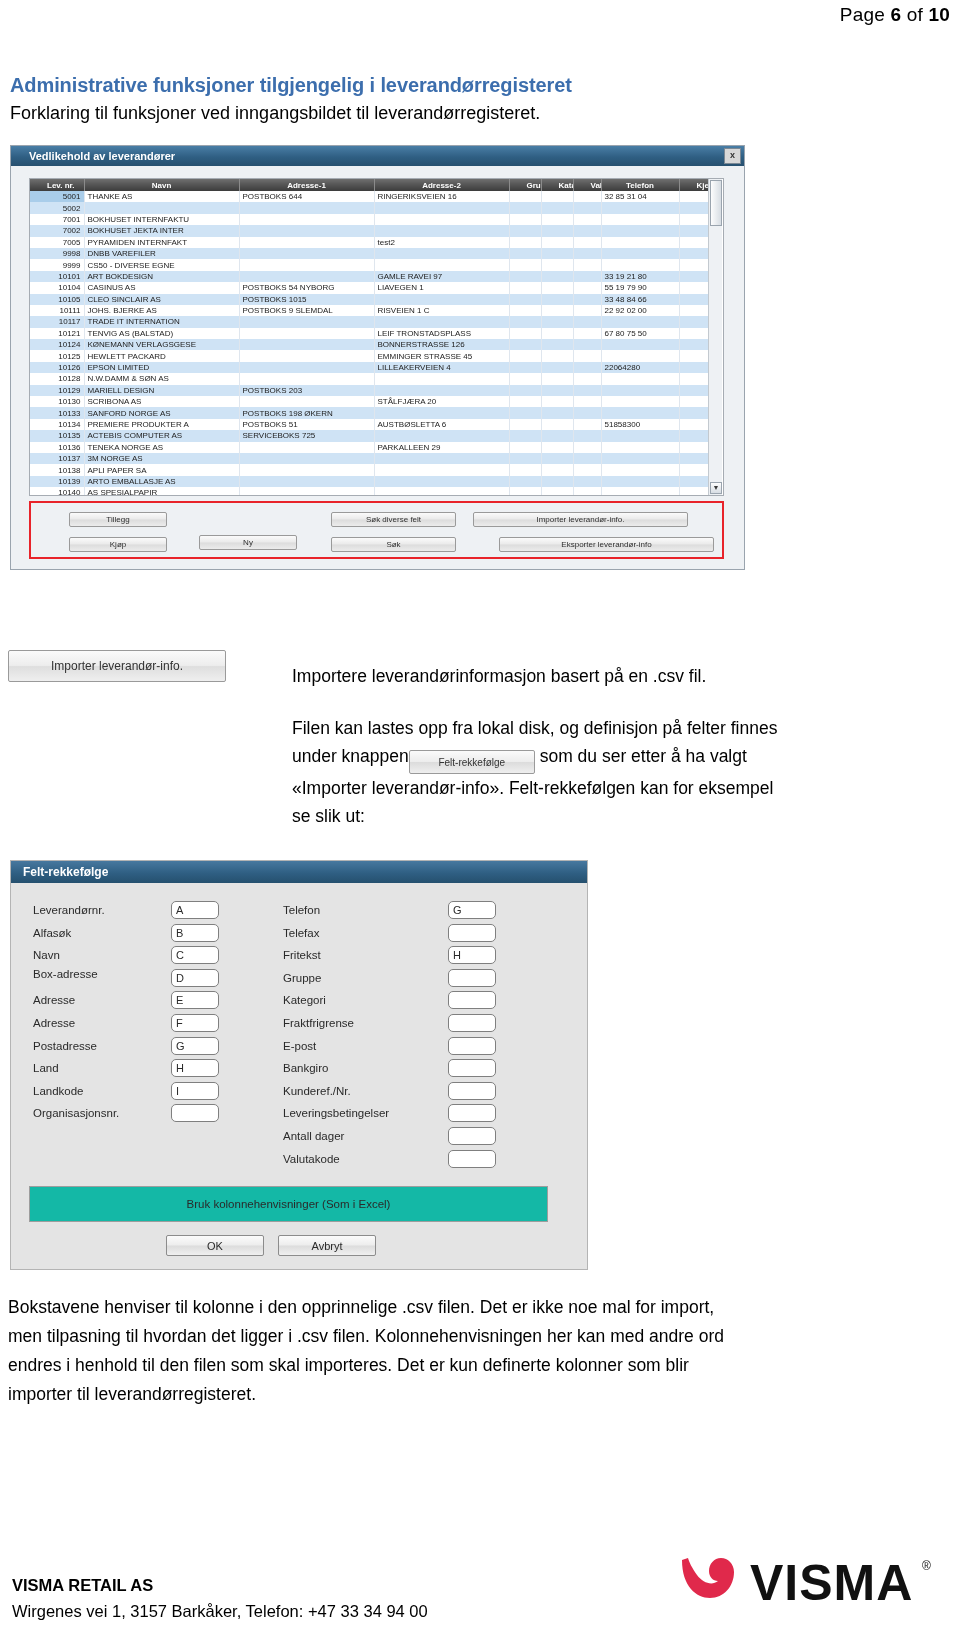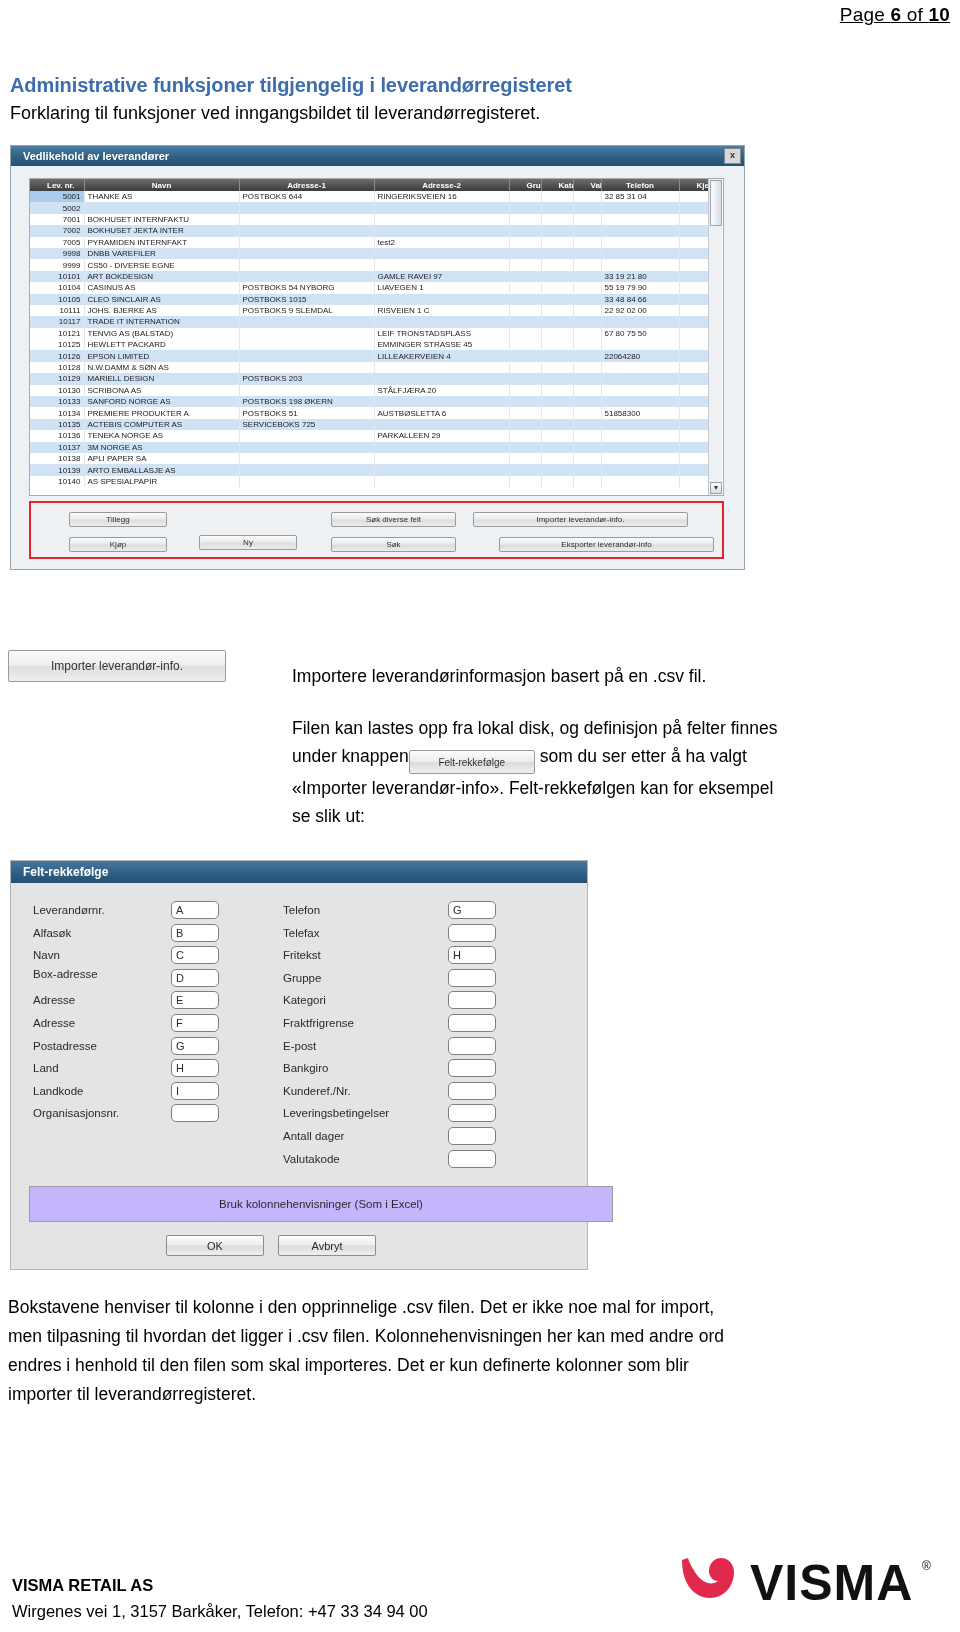--- a/index.html
+++ b/index.html
@@ -16,21 +16,20 @@
     overflow: hidden;
   }
 
   
   .page-num {
     position: absolute;
     top: 4px;
     right: 10px;
     font-size: 19px;
     letter-spacing: .2px;
-    text-decoration: underline;
   }
   .page-num b { font-weight: bold; }
 
   .doc-title {
     position: absolute;
     top: 74px;
     left: 10px;
     font-size: 20px;
     font-weight: bold;
     color: #3c6ead;
@@ -55,21 +54,21 @@
     border: 1px solid #9aa4ae;
     box-sizing: border-box;
   }
   .win-title {
     height: 20px;
     background: linear-gradient(to bottom, #4a7ea6 0%, #2f5f83 55%, #27506f 100%);
     color: #fff;
     font-size: 11px;
     font-weight: bold;
     line-height: 20px;
-    padding-left: 12px;
+    padding-left: 18px;
     position: relative;
     box-sizing: border-box;
   }
   .win-close {
     position: absolute;
     right: 3px;
     top: 2px;
     width: 15px;
     height: 14px;
     background: #d8d8d8;
@@ -258,23 +257,23 @@
     box-sizing: border-box;
     font-size: 11px;
     color: #2a2a2a;
     line-height: 17px;
     padding-left: 4px;
   }
   .excel-bar {
     position: absolute;
     left: 18px;
     top: 303px;
-    width: 584px;
+    width: 519px;
     height: 36px;
-    background: #c4b5fd;
+    background: #14b8a6;
     border: 1px solid #9d9d9d;
     box-sizing: border-box;
     font-size: 11.5px;
     color: #2a2a2a;
     text-align: center;
     line-height: 35px;
   }
   .dlg-btn {
     position: absolute;
     top: 352px;
@@ -497,20 +496,31 @@
           </tr>
           <tr>
             <td class="num">10121</td>
             <td>TENVIG AS (BALSTAD)</td>
             <td></td>
             <td>LEIF TRONSTADSPLASS</td>
             <td></td>
             <td></td>
             <td></td>
             <td>67 80 75 50</td>
+            <td></td>
+          </tr>
+          <tr class="alt">
+            <td class="num">10124</td>
+            <td>KØNEMANN VERLAGSGESE</td>
+            <td></td>
+            <td>BONNERSTRASSE 126</td>
+            <td></td>
+            <td></td>
+            <td></td>
+            <td></td>
             <td></td>
           </tr>
           <tr>
             <td class="num">10125</td>
             <td>HEWLETT PACKARD</td>
             <td></td>
             <td>EMMINGER STRASSE 45</td>
             <td></td>
             <td></td>
             <td></td>

